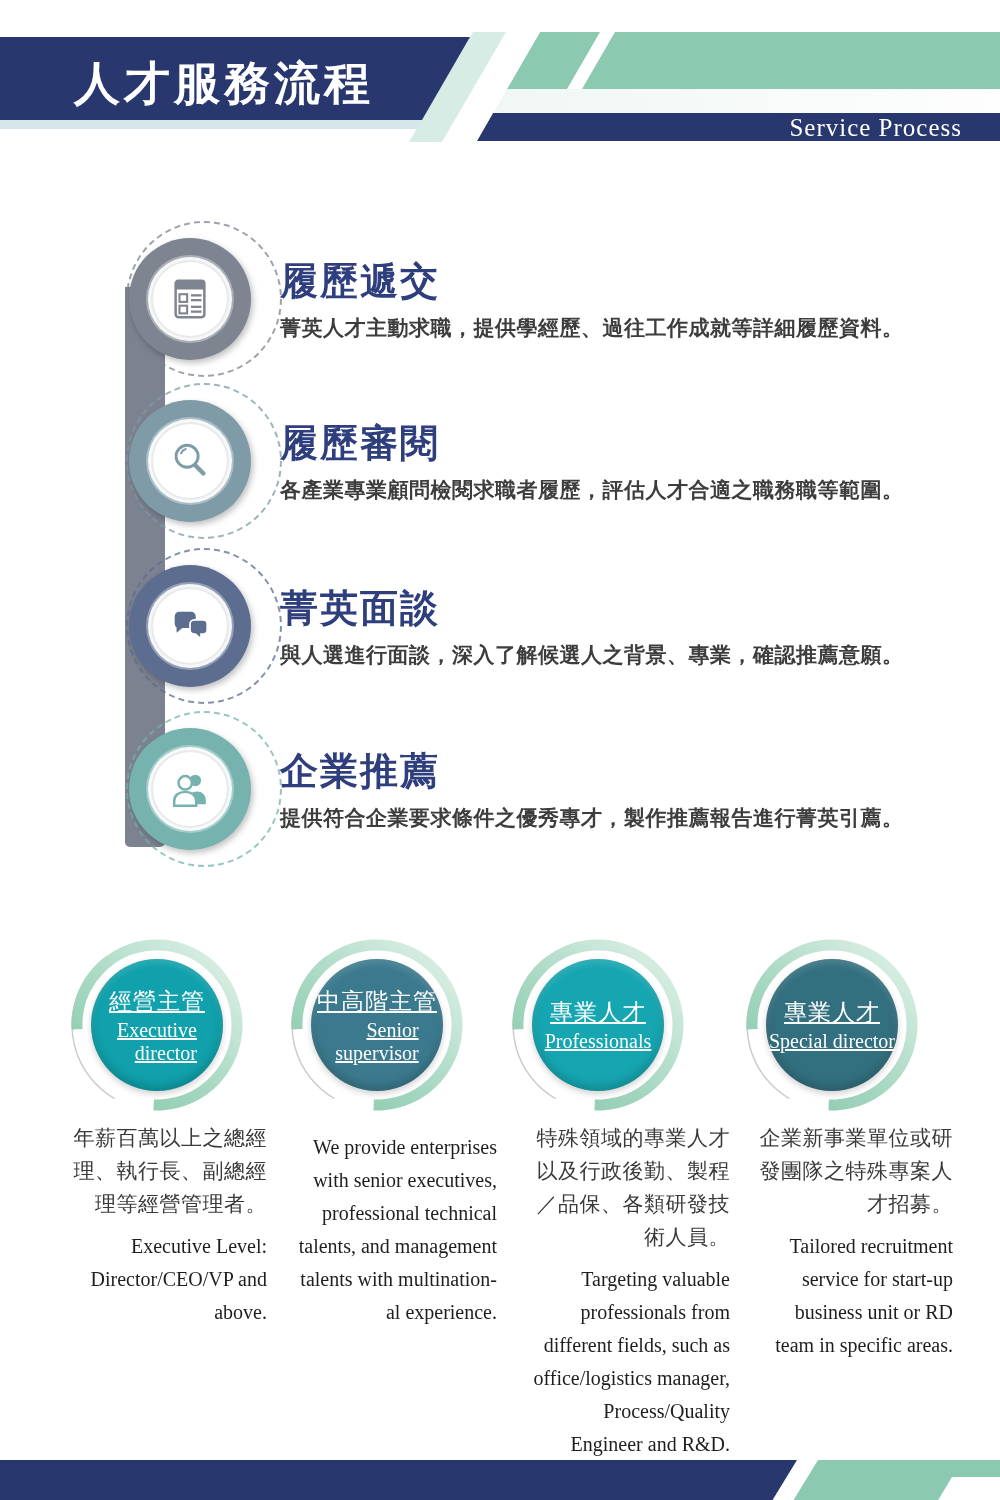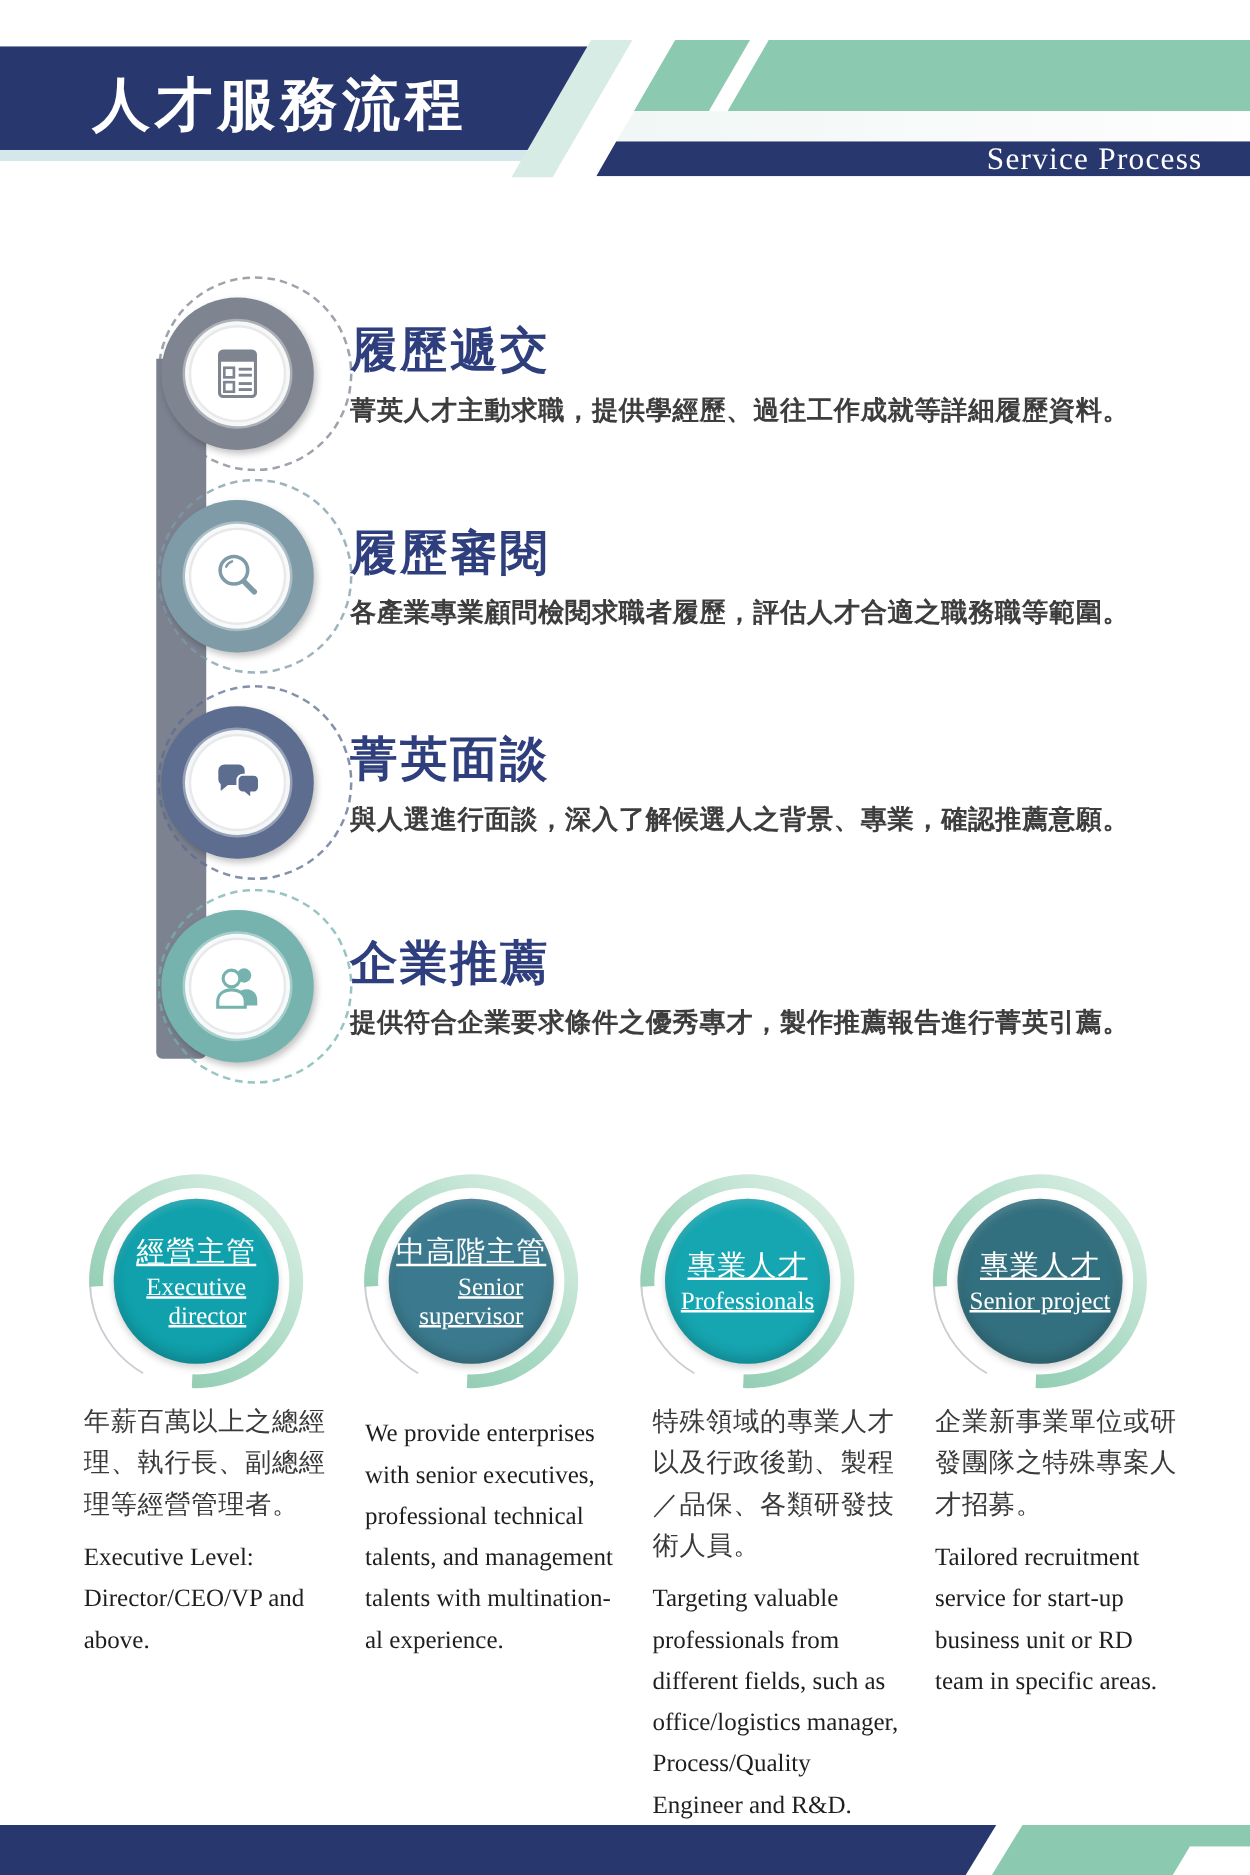--- a/index.html
+++ b/index.html
@@ -43,21 +43,21 @@
 
   
   .cat-ring{position:absolute;width:176px;height:176px;}
   .cat-circle{position:absolute;width:132px;height:132px;border-radius:50%;
               display:flex;flex-direction:column;align-items:center;justify-content:center;
               color:#fff;text-align:right;
               box-shadow:inset 0 -5px 10px rgba(0,0,0,.18),inset 0 4px 6px rgba(255,255,255,.15),
                          0 3px 6px rgba(0,0,0,.18);text-decoration:underline;}
   .cat-zh{font-size:23px;letter-spacing:1px;}
   .cat-en{font-size:20px;font-family:"Liberation Serif",serif;line-height:1.15;margin-top:2px;}
-  .cat-text{position:absolute;top:185px;}
+  .cat-text{position:absolute;top:185px;text-align:right;}
   .cat-desc-zh{font-size:21px;color:#3A3A3A;line-height:1.57;letter-spacing:.5px;}
   .cat-desc-en{margin-top:9px;font-size:20px;color:#1e1e1e;line-height:1.65;
                font-family:"Liberation Serif",serif;}
 
   
   .footer{position:absolute;left:0;top:1428px;width:1000px;height:72px;}
   .fshape{position:absolute;left:0;top:0;width:1000px;height:72px;}
   .f-navy{clip-path:polygon(0 0,797px 0,753px 72px,0 72px);background:#28386E;}
   .f-teal{clip-path:polygon(818px 0,1030px 0,986px 72px,774px 72px);background:#8BC9B1;}
   .f-channel{clip-path:polygon(952px 17px,1000px 17px,1000px 42px,937px 42px);background:#fff;}
@@ -214,21 +214,21 @@
 Process/Quality
 Engineer and R&amp;D.</div>
     </div>
 
     <svg class="cat-ring" style="left:744px;top:0" viewBox="0 0 176 176">
       <circle cx="88" cy="88" r="85" fill="none" stroke="#c9ced3" stroke-width="1.5" stroke-dasharray="168 366" transform="rotate(120 88 88)"></circle>
       <circle cx="88" cy="88" r="80" fill="none" stroke="url(#ringGrad)" stroke-width="11" stroke-dasharray="384 119" transform="rotate(177 88 88)"></circle>
     </svg>
     <div class="cat-circle" style="left: 766px; top: 22px; background: rgb(51, 112, 127);">
       <div class="cat-zh">專業人才</div>
-      <div class="cat-en preline">Senior project</div>
+      <div class="cat-en preline">Special director</div>
     </div>
     <div class="cat-text" style="left:748px;width:205px">
       <div class="cat-desc-zh">企業新事業單位或研發團隊之特殊專案人才招募。</div>
       <div class="cat-desc-en preline">Tailored recruitment
 service for start-up
 business unit or RD
 team in specific areas.</div>
     </div>
   </div>
 

